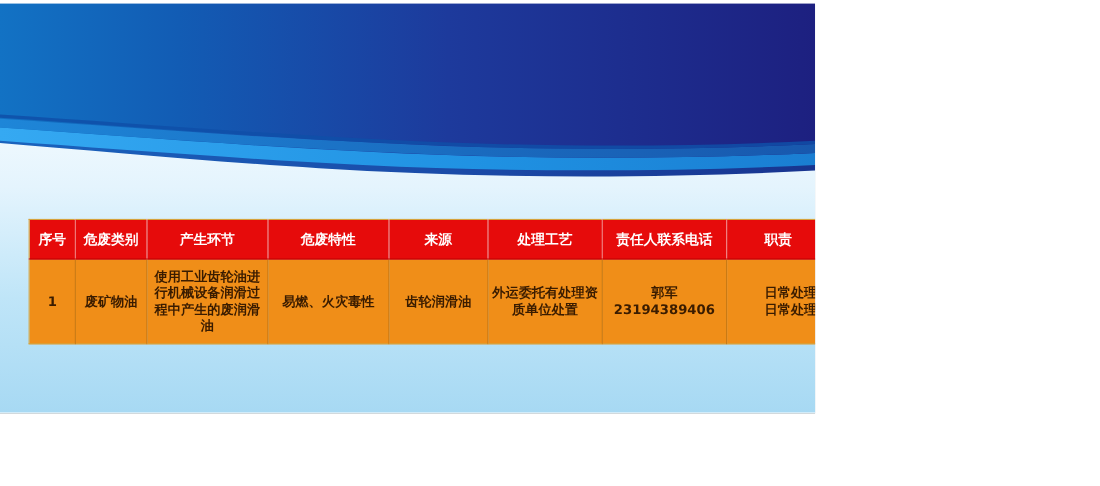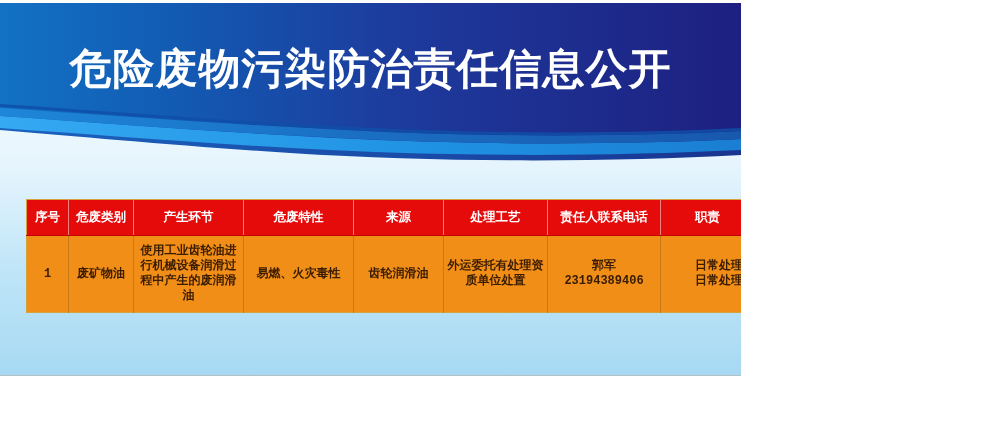--- a/index.html
+++ b/index.html
@@ -23,21 +23,20 @@
     text-align:center;
     font-size:42px;line-height:52px;font-weight:bold;
     color:#ffffff;
     letter-spacing:1px;
     white-space:nowrap;
     z-index:5;
   }
   #table-wrap{
     position:absolute;left:26px;top:196px;width:688px;
     z-index:6;
-    font-family:Liberation Mono, monospace;
   }
   table.info{
     border-collapse:collapse;width:688px;table-layout:fixed;
     border:1px solid #d6a23c;
   }
   table.info th{
     background:#e60b0b;color:#ffffff;
     font-size:12.5px;font-weight:bold;
     height:35px;line-height:16px;
     border-right:1px solid #f08080;
@@ -104,21 +103,20 @@
 
       <path d="M0,125 C100,132 210,141 330,147 C470,154 615,153 741,147 L741,136
                C615,142 470,142 335,135 C215,129 100,120 0,113 Z" fill="url(#waveLightGrad)"></path>
 
       <path d="M0,113 C105,120 215,129 340,135 C475,142 618,142 741,136 L741,128
                C620,134 478,134 345,127 C220,121 105,112 0,105 Z" fill="url(#waveMidGrad)"></path>
 
       <path d="M0,104 C110,111 225,121 350,127 C480,134 620,134 741,128 L741,125
                C620,131 482,131 352,124 C226,118 110,108 0,101 Z" fill="#0f4fa8" opacity="0.85"></path>
     </svg>
-    <div id="title">危险废物污染防治责任信息公开</div>
   </div>
 
   <div id="table-wrap">
     <table class="info">
       <thead>
         <tr>
           <th class="c1">序号</th>
           <th class="c2">危废类别</th>
           <th class="c3">产生环节</th>
           <th class="c4">危废特性</th>

